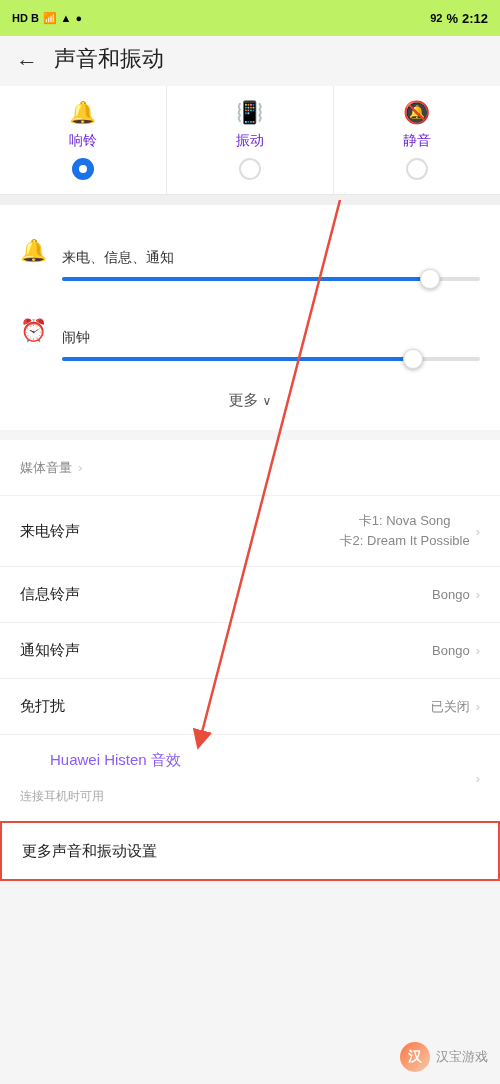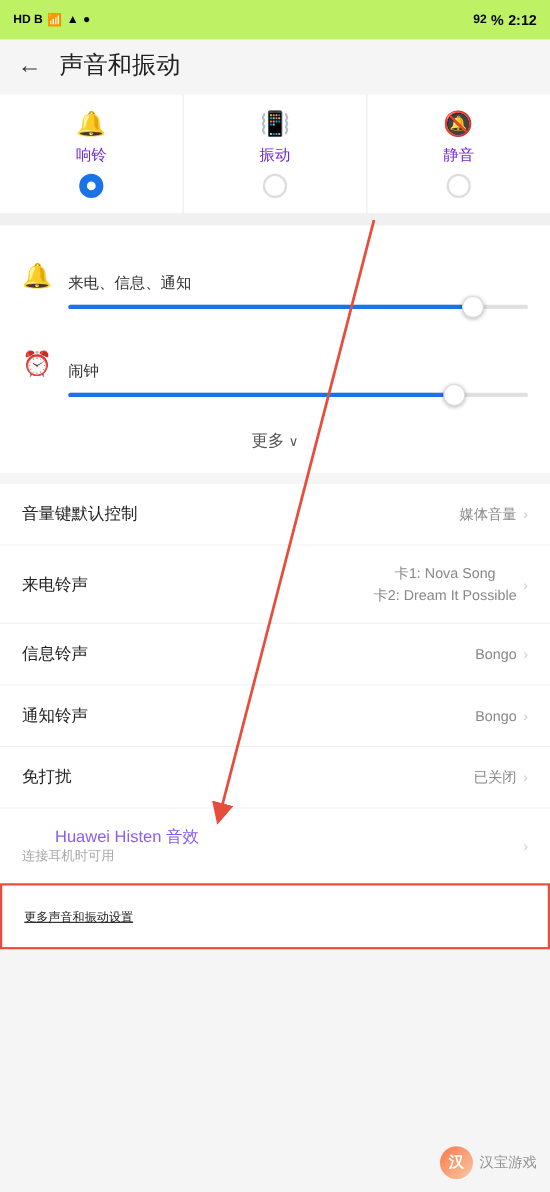--- a/index.html
+++ b/index.html
@@ -238,33 +238,32 @@
       color: #888;
     }
     .chevron-right {
       font-size: 13px;
       color: #ccc;
       margin-left: 2px;
     }
     .settings-item-sub {
       font-size: 12px;
       color: #aaa;
-      margin-top: 0;
+      margin-top: 18px;
     }
 
     
     .highlighted-item {
       background: #fff;
       border: 2px solid #e74c3c;
       margin: 0;
     }
     .highlighted-item .settings-item-left {
       color: #222;
-      font-size: 11px;
-      text-decoration: underline;
+      font-size: 15px;
     }
 
     
     .watermark {
       position: fixed;
       bottom: 12px;
       right: 12px;
       display: flex;
       align-items: center;
       gap: 6px;
@@ -368,21 +367,20 @@
 
     <div class="more-btn">
       <span class="more-text">更多</span>
       <span class="chevron-down">∨</span>
     </div>
   </div>
 
   <div class="settings-list">
 
     <div class="settings-item">
-      <span class="settings-item-left">音量键默认控制</span>
       <div class="settings-item-right">
         <span>媒体音量</span>
         <span class="chevron-right">›</span>
       </div>
     </div>
 
     <div class="settings-item">
       <span class="settings-item-left">来电铃声</span>
       <div class="settings-item-right">
         <div class="settings-item-right-multi">

